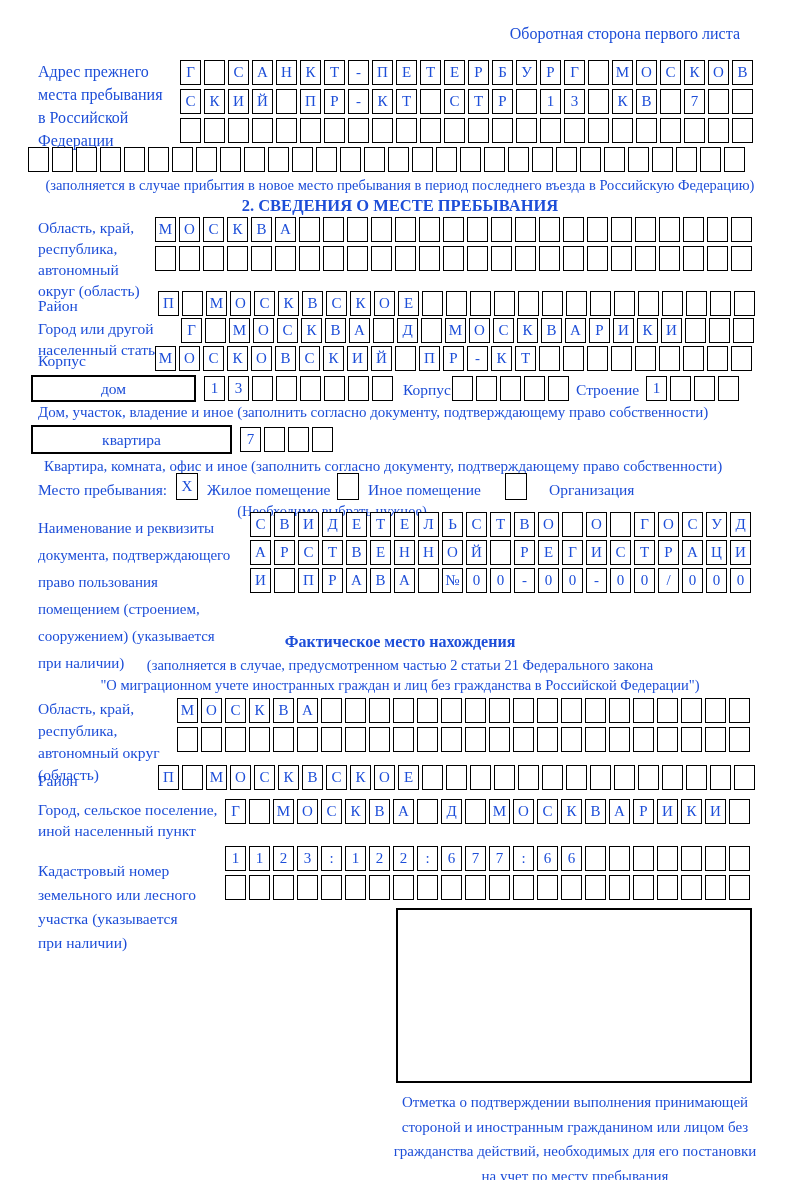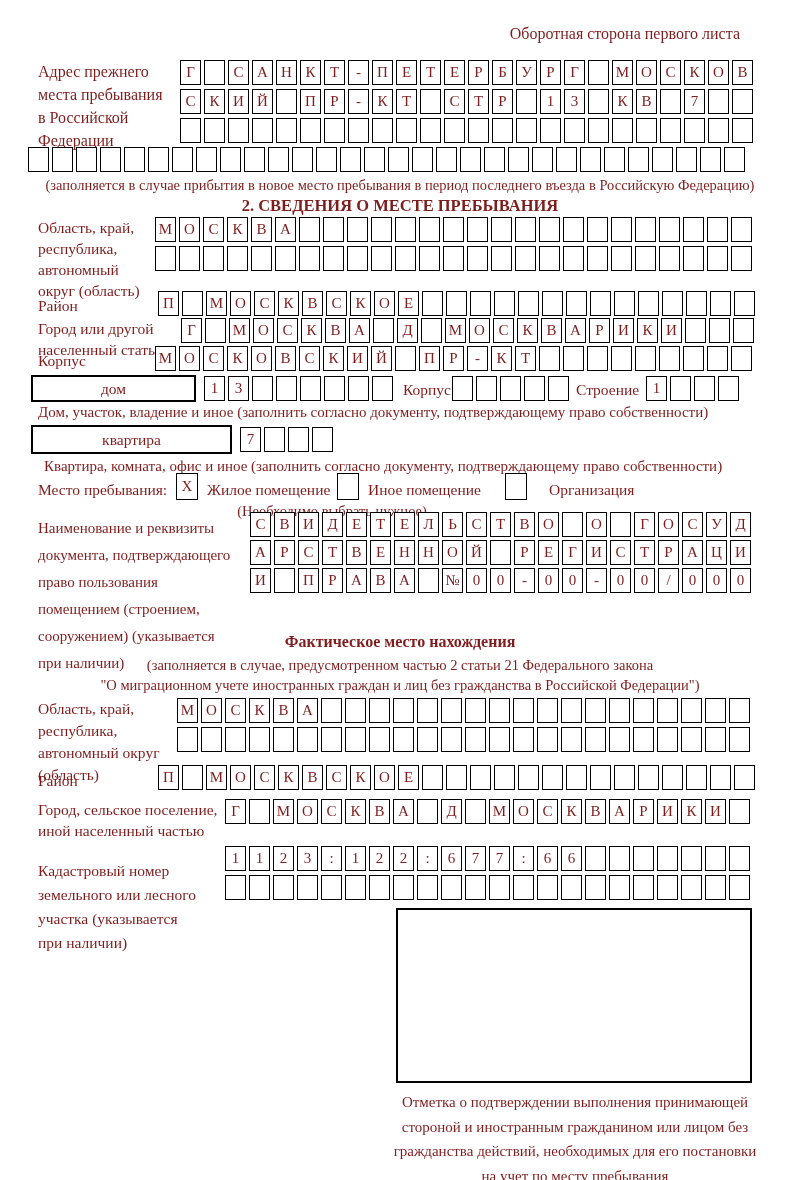--- a/index.html
+++ b/index.html
@@ -1,18 +1,18 @@
 <!DOCTYPE html>
 <html><head>
 <meta charset="utf-8">
 <style>
   html,body{margin:0;padding:0;background:#fff;}
   #page{
     position:relative;width:800px;height:1180px;background:#ffffff;
-    font-family:"Liberation Serif","DejaVu Serif",serif;color:#7f1d1d;overflow:hidden;
+    font-family:"Liberation Serif","DejaVu Serif",serif;color:#1d4ed8;overflow:hidden;
   }
   .abs{position:absolute;}
   .lines{white-space:pre-line;}
   .lbl{font-size:15.5px;line-height:21px;}
   .cells{display:flex;gap:3px;}
   .cell{
     box-sizing:border-box;flex:0 0 21px;width:21px;height:25px;
     border:1.6px solid #000;display:flex;align-items:center;justify-content:center;
     font-size:15px;line-height:1;background:#fff;
   }
@@ -506,21 +506,21 @@
       <span class="cell"></span>
       <span class="cell"></span>
       <span class="cell"></span>
       <span class="cell"></span>
       <span class="cell"></span>
       <span class="cell"></span>
       <span class="cell"></span>
     </div>
 
   <div class="abs lines lbl" style="left:38px;top:799px;">Город, сельское поселение,
-иной населенный частью</div>
+иной населенный пункт</div>
   <div class="abs cells" style="left:225px;top:799px;">
       <span class="cell">Г</span>
       <span class="cell"></span>
       <span class="cell">М</span>
       <span class="cell">О</span>
       <span class="cell">С</span>
       <span class="cell">К</span>
       <span class="cell">В</span>
       <span class="cell">А</span>
       <span class="cell"></span>

